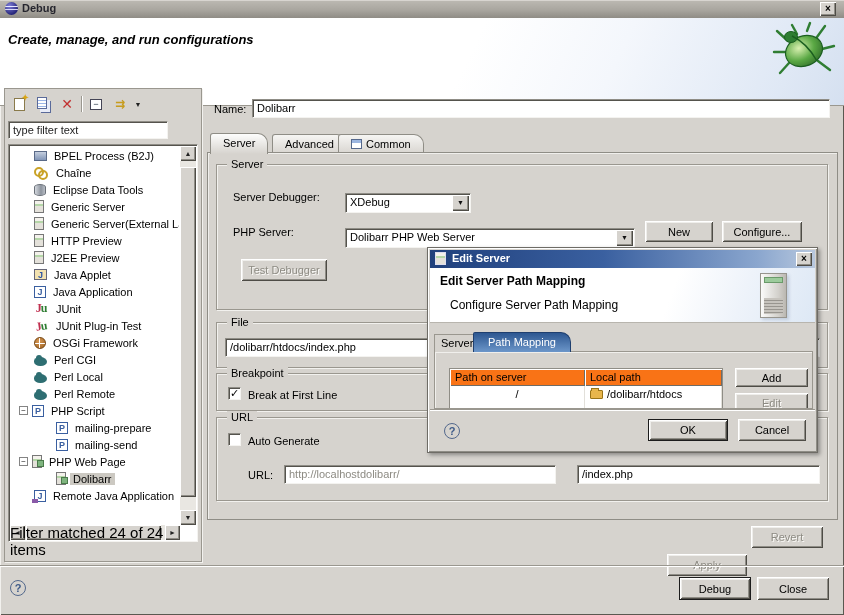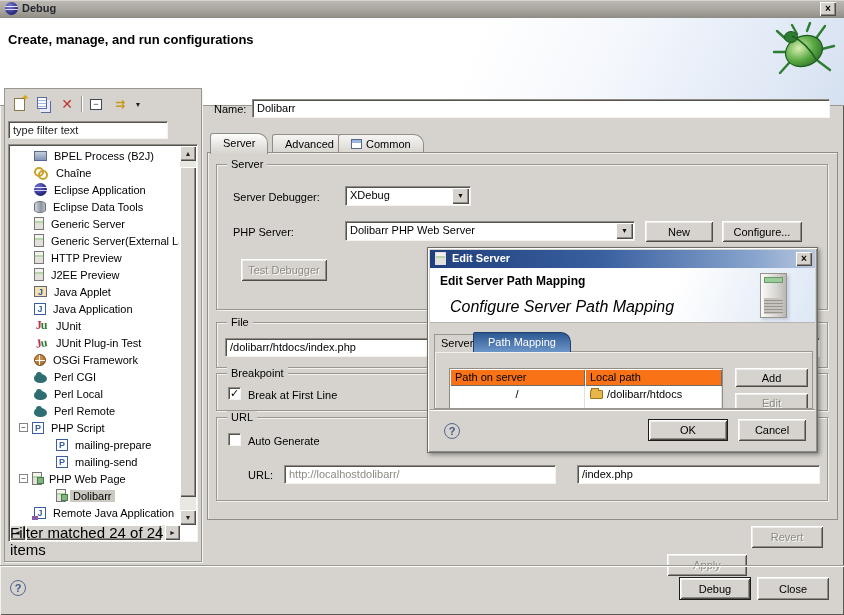--- a/index.html
+++ b/index.html
@@ -9,39 +9,39 @@
   .btn{position:absolute;border:none;text-align:center;font-size:11px;color:#000;cursor:pointer;
     background:#d6d3ce;box-shadow:inset 1px 1px 0 #ffffff, inset -1px -1px 0 #4e4c46, inset 2px 2px 0 #efeeeb, inset -2px -2px 0 #8f8d86;}
   .btn.default{border:1px solid #1c1c1c;}
   .btn.disabled{color:#8d8b83;text-shadow:1px 1px 0 #fcfbf9;}
   .sunken{background:#fff;border:1px solid;border-color:#8f8d86 #f4f3f0 #f4f3f0 #8f8d86;box-shadow:inset 1px 1px 0 #55534d;}
   .field{position:absolute;padding:2px 4px;font-size:11px;white-space:nowrap;overflow:hidden;}
   .field.dis{background:#ffffff;color:#8d8b83;}
   .group{position:absolute;border:1px solid #9a978f;box-shadow:inset 1px 1px 0 #f2f1ee,1px 1px 0 #f2f1ee;}
   .legend{position:absolute;top:-7px;left:10px;background:#d6d3ce;padding:0 4px;font-size:11px;}
   .lbl{position:absolute;font-size:11px;white-space:nowrap;}
-  .combo{position:absolute;height:20px;}
+  .combo{position:absolute;height:20px;margin-top:7px;}
   .combo .cval{position:absolute;left:0;top:0;right:0;bottom:0;background:#fff;border:1px solid;border-color:#8f8d86 #f4f3f0 #f4f3f0 #8f8d86;box-shadow:inset 1px 1px 0 #55534d;padding:2px 20px 2px 4px;white-space:nowrap;overflow:hidden;}
   .combo .cbtn{position:absolute;right:2px;top:2px;width:17px;bottom:2px;background:#d6d3ce;
     box-shadow:inset 1px 1px 0 #fff, inset -1px -1px 0 #4e4c46, inset -2px -2px 0 #8f8d86;
     font-size:7px;line-height:16px;text-align:center;color:#111;}
   .chk{position:absolute;width:13px;height:13px;background:#fff;border:1px solid;border-color:#8f8d86 #f4f3f0 #f4f3f0 #8f8d86;box-shadow:inset 1px 1px 0 #55534d;font-size:11px;line-height:11px;text-align:center;font-weight:bold;}
   .help{position:absolute;width:16px;height:16px;border:1px solid #53688c;border-radius:50%;color:#3d5a88;font-size:11px;font-weight:bold;text-align:center;line-height:15px;background:transparent;}
 
   
   #titlebar{position:absolute;left:0;top:0;width:844px;height:18px;background:linear-gradient(180deg,#bdbab3 0%,#a9a69f 55%,#8f8c85 100%);box-shadow:inset 0 1px 0 #d8d5d0;}
   #titlebar .ttext{position:absolute;left:22px;top:2px;font-weight:bold;font-size:11px;color:#26262e;}
   .eclipse-logo{position:absolute;left:5px;top:2px;width:13px;height:13px;border-radius:50%;
     background:linear-gradient(180deg,rgba(255,255,255,0) 28%,#e8e8ff 28%,#e8e8ff 38%,rgba(255,255,255,0) 38%,rgba(255,255,255,0) 52%,#d8d8f8 52%,#d8d8f8 62%,rgba(255,255,255,0) 62%),radial-gradient(circle at 35% 30%,#7d7dd8,#26267a 70%);}
   .xbtn{position:absolute;width:16px;height:14px;font-size:10px;font-weight:bold;line-height:13px;text-align:center;color:#000;
     background:#d6d3ce;box-shadow:inset 1px 1px 0 #fff, inset -1px -1px 0 #4e4c46, inset -2px -2px 0 #8f8d86;}
 
   
   #banner{position:absolute;left:0;top:18px;width:844px;height:88px;border-bottom:1px solid #9a978f;
-    background:linear-gradient(115deg,#ffffff 55%,#f4f7fc 72%,#dfe8f5 92%,#d5e0f0 100%);}
+    background:linear-gradient(115deg,#ffffff 55%,#f4f7fc 72%,#dfe8f5 92%,#d5e0f0 100%);font-style:italic;}
   #banner h1{position:absolute;left:8px;top:14px;margin:0;font-size:13px;font-weight:bold;color:#000;}
   #bug{position:absolute;right:8px;top:3px;}
 
   
   #left{position:absolute;left:4px;top:88px;width:198px;height:474px;border:1px solid #9a978f;background:#d6d3ce;box-shadow:1px 1px 0 #f2f1ee;}
   #ltoolbar{position:absolute;left:2px;top:3px;height:24px;display:flex;align-items:center;}
   .tb{width:24px;height:22px;display:flex;align-items:center;justify-content:center;position:relative;}
   .tbsep{width:1px;height:16px;background:#9a978f;margin:0 2px;box-shadow:1px 0 0 #fff;}
   .ic-new{width:11px;height:13px;background:#fff;border:1px solid #8a7a4a;position:relative;}
   .ic-new:after{content:"✦";position:absolute;top:-7px;right:-6px;color:#d9a514;font-size:10px;}
@@ -93,21 +93,21 @@
   .tab .tico{display:inline-block;width:11px;height:10px;margin:0 4px -1px 0;border:1px solid #55688c;background:linear-gradient(180deg,#9cb6e0 0 3px,#fff 3px),repeating-linear-gradient(180deg,#fff 0 2px,#c8d6ec 2px 3px);}
   #tabpane{position:absolute;left:207px;top:152px;width:631px;height:368px;border:1px solid #8f8d86;background:#d6d3ce;box-shadow:inset 1px 1px 0 #f0efec;}
 
   
   #dialog{position:absolute;left:427px;top:247px;width:391px;height:206px;background:#d6d3ce;border:1px solid #6e6c66;box-shadow:inset 1px 1px 0 #fff,inset -1px -1px 0 #8f8d86,2px 2px 4px rgba(0,0,0,.35);z-index:20;}
   #dtitle{position:absolute;left:2px;top:2px;right:2px;height:18px;background:linear-gradient(90deg,#20407c 0%,#3a60a0 45%,#8aa6ce 85%,#b8c8de 100%);}
   #dtitle .ttext{position:absolute;left:22px;top:2px;color:#fff;font-weight:bold;font-size:11px;}
   .ic-server-sm{position:absolute;left:5px;top:2px;width:11px;height:13px;border:1px solid #dde;background:linear-gradient(180deg,#f4f2ec 0 3px,#b5d6a8 3px 5px,#e4e1da 5px),repeating-linear-gradient(180deg,#e4e1da 0 2px,#bbb8b1 2px 3px);}
   #dheader{position:absolute;left:2px;top:20px;right:2px;height:55px;background:linear-gradient(110deg,#ffffff 62%,#eef3fa 80%,#dde8f5 100%);border-bottom:1px solid #b8b5ae;}
   #dheader h2{position:absolute;left:10px;top:6px;margin:0;font-size:12px;font-weight:bold;}
-  #dheader .sub{position:absolute;left:20px;top:30px;font-size:16px;font-style:italic;}
+  #dheader .sub{position:absolute;left:20px;top:30px;font-size:12px;}
   .tower{position:absolute;right:28px;top:5px;width:27px;height:45px;border:1px solid #97958e;background:linear-gradient(90deg,#fbfbfa,#d2d0cb 70%,#bab7b1);box-shadow:2px 2px 3px rgba(90,110,140,.25);}
   .tower:before{content:"";position:absolute;left:3px;top:3px;width:17px;height:4px;background:#9ccb9c;border:1px solid #6a9a6a;}
   .tower:after{content:"";position:absolute;left:3px;bottom:3px;width:19px;height:16px;background:repeating-linear-gradient(180deg,#c6c3bd 0 2px,#98958f 2px 3px);}
   .dtab{position:absolute;font-size:11px;z-index:3;}
   .dtab.inactive{left:6px;top:86px;height:18px;line-height:17px;padding:0 6px;background:#d6d3ce;border:1px solid #9a978f;border-bottom:none;}
   .dtab.active{left:45px;top:84px;height:20px;line-height:19px;padding:0 14px;color:#fff;background:linear-gradient(180deg,#2d5791,#6c96c9);border:1px solid #1f3f6f;border-bottom:none;border-radius:2px 10px 0 0;}
   #dpane{position:absolute;left:6px;top:103px;width:379px;height:58px;border:1px solid #9a978f;background:#d6d3ce;overflow:hidden;box-shadow:inset 1px 1px 0 #f0efec;}
   #pmtable{position:absolute;left:14px;top:16px;width:274px;background:#fff;border:1px solid #8f8d86;}
   .pmhead{display:flex;}
   .pmhead .hc{height:17px;line-height:16px;padding:0 5px;background:#f97316;box-shadow:inset 1px 1px 0 #fff, inset -1px -1px 0 #6e6c66;font-size:11px;}
@@ -185,24 +185,20 @@
       <div id="tree-rows">
           <div class="trow" style="padding-left: 24px;">
             <span class="ti ic-bpel"></span>
             <span class="tlabel">BPEL Process (B2J)</span>
           </div>
           <div class="trow" style="padding-left: 24px;">
             <span class="ti ic-chain"></span>
             <span class="tlabel">Chaîne</span>
           </div>
           <div class="trow" style="padding-left: 24px;">
-            <span class="ti ic-eclipse"></span>
-            <span class="tlabel">Eclipse Application</span>
-          </div>
-          <div class="trow" style="padding-left: 24px;">
             <span class="ti ic-database"></span>
             <span class="tlabel">Eclipse Data Tools</span>
           </div>
           <div class="trow" style="padding-left: 24px;">
             <span class="ti ic-server"></span>
             <span class="tlabel">Generic Server</span>
           </div>
           <div class="trow" style="padding-left: 24px;">
             <span class="ti ic-server"></span>
             <span class="tlabel">Generic Server(External La</span>

